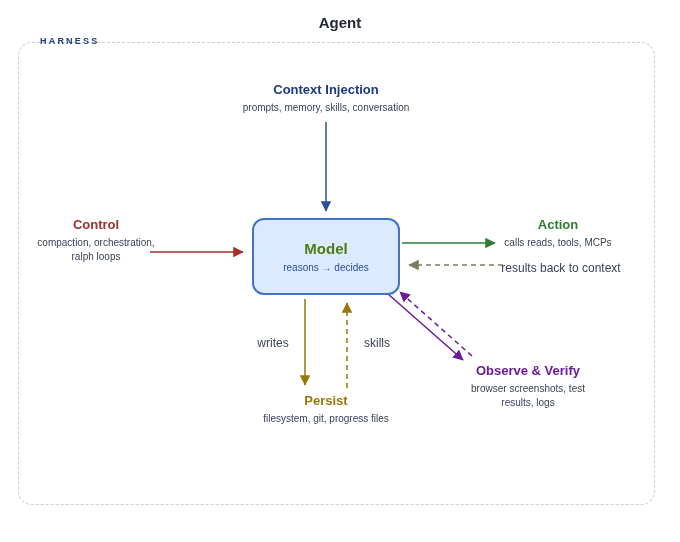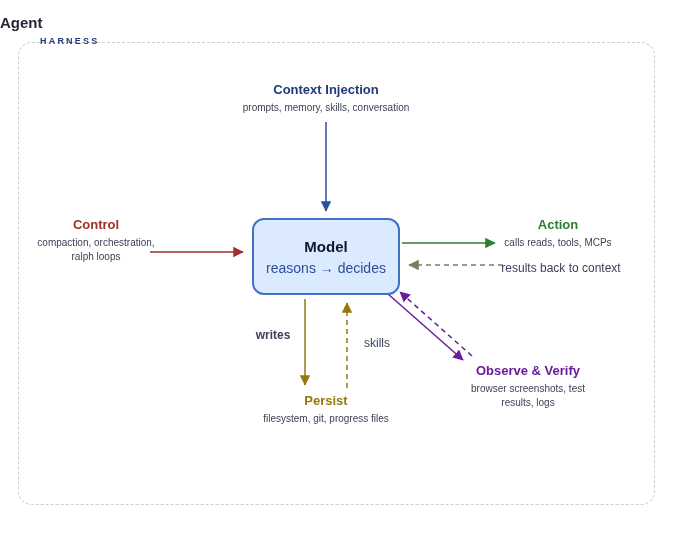--- a/index.html
+++ b/index.html
@@ -9,21 +9,21 @@
     width: 680px;
     height: 542px;
     background: #ffffff;
     font-family: "Liberation Sans", sans-serif;
     overflow: hidden;
   }
   .page-title {
     position: absolute;
     top: 14px; left: 0;
     width: 100%;
-    text-align: left;
+    text-align: center;
     font-size: 15px;
     font-weight: 700;
     color: #232834;
   }
   .harness-box {
     position: absolute;
     left: 18px; top: 42px;
     width: 637px; height: 463px;
     border: 1.6px dashed #c9cdd6;
     border-radius: 14px;
@@ -61,22 +61,22 @@
     width: 148px; height: 77px;
     background: var(--model-fill, #dbeafe);
     border: 2px solid var(--model-border, #3f73c8);
     border-radius: 12px;
     display: flex;
     flex-direction: column;
     align-items: center;
     justify-content: center;
     gap: 5px;
   }
-  .model-title { font-size: 15px; font-weight: 700; color: #0f172a; }
-  .model-sub   { font-size: 14px; color: var(--blue, #2c4f9e); }
+  .model-title { font-size: 15px; font-weight: 700; color: #4d7c0f; }
+  .model-sub   { font-size: 10px; color: var(--blue, #2c4f9e); }
 
   .edge-label {
     position: absolute;
     transform: translateX(-50%);
     font-size: 12px;
     color: var(--text, #3c4257);
     white-space: nowrap;
   }
 
   svg.arrows {
@@ -160,21 +160,21 @@
     <div class="model-sub">reasons → decides</div>
   </div>
 
   <div class="label-block" style="left:558px; top:217px;">
     <div class="heading c-green">Action</div>
     <div class="sub">calls reads, tools, MCPs</div>
   </div>
 
   <div class="edge-label" style="left:561px; top:261px;">results back to context</div>
 
-  <div class="edge-label" style="left:273px; top:328px;font-weight:bold;">writes</div>
+  <div class="edge-label" style="left:273px; top:336px;">writes</div>
   <div class="edge-label" style="left:377px; top:336px;">skills</div>
 
   <div class="label-block" style="left:528px; top:363px;">
     <div class="heading c-purple">Observe &amp; Verify</div>
     <div class="sub">
       <div>browser screenshots, test</div>
       <div>results, logs</div>
     </div>
   </div>
 

